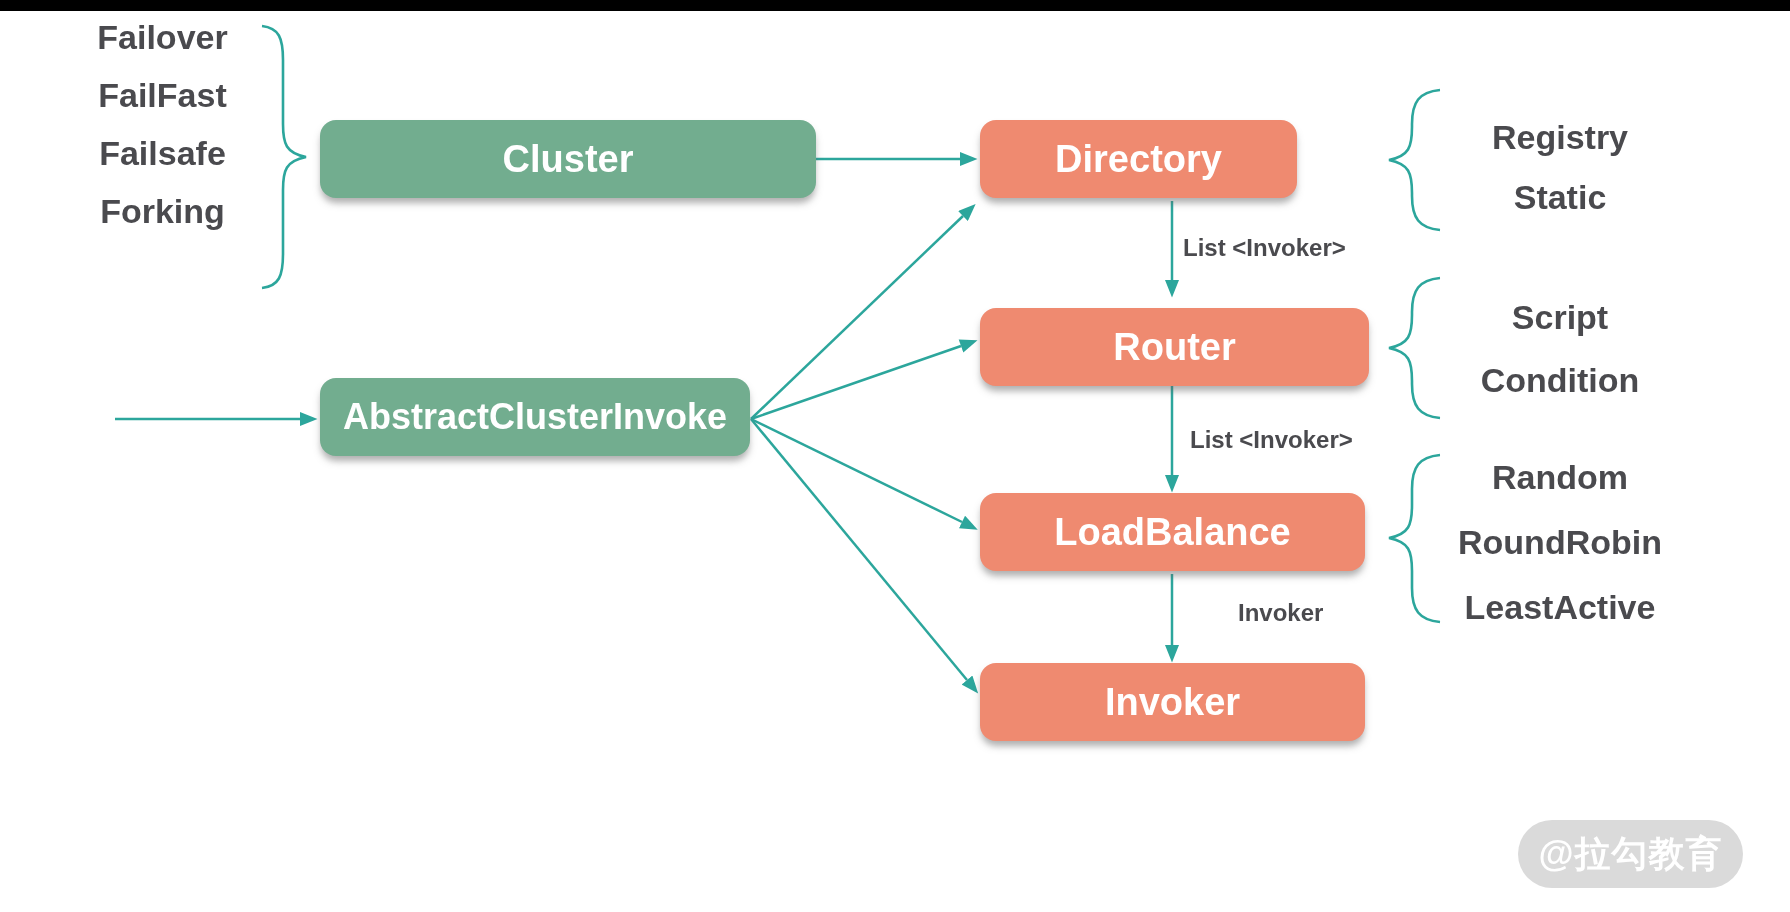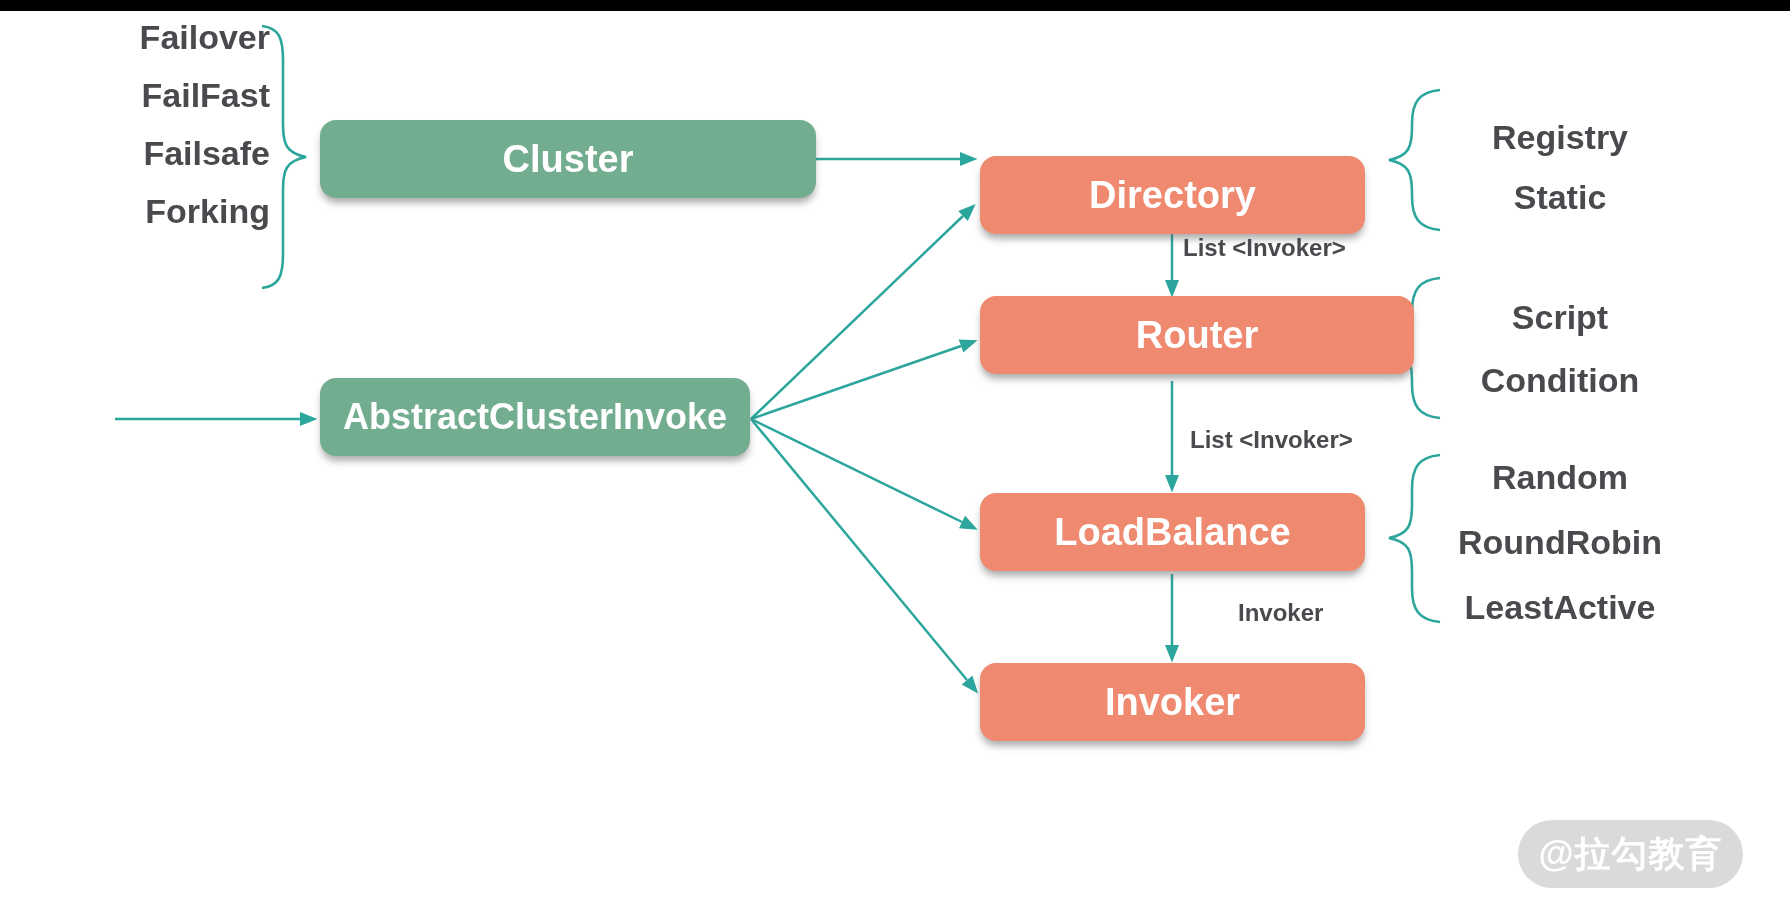--- a/index.html
+++ b/index.html
@@ -11,21 +11,21 @@
     overflow: hidden;
     font-family: "Liberation Sans", sans-serif;
   }
   .topbar {
     position: absolute; left: 0; top: 0; width: 1790px; height: 11px;
     background: #000000;
   }
   
   .left-list {
     position: absolute; left: 55px; top: 8px; width: 215px;
-    display: flex; flex-direction: column; align-items: flex-end;
+    display: flex; flex-direction: column; align-items: center;
   }
   .dim-label {
     color: #4a4a4e; font-weight: 700; font-size: 34px; line-height: 58px;
     white-space: nowrap; text-align: center;
   }
   
   .wires { position: absolute; left: 0; top: 0; pointer-events: none; }
   .wire { stroke: #2ca69c; stroke-width: 2.5; fill: none; }
   .brace { stroke: #2ca69c; stroke-width: 2.6; fill: none; }
   
@@ -102,24 +102,24 @@
     <line class="wire" marker-end="url(#ah)" x1="1172" y1="574" x2="1172" y2="645"></line>
   </svg>
 
   <div class="node green" style="left:320px; top:120px; width:496px; height:78px;">
     <span>Cluster</span>
   </div>
   <div class="node green small-text" style="left:320px; top:378px; width:430px; height:78px;">
     <span>AbstractClusterInvoke</span>
   </div>
 
-  <div class="node orange" style="left:980px; top:120px; width:385px; height:78px;margin-top:36px;">
+  <div class="node orange" style="left:980px; top:120px; width:317px; height:78px;">
     <span>Directory</span>
   </div>
-  <div class="node orange" style="left:980px; top:296px; width:434px; height:78px;">
+  <div class="node orange" style="left:980px; top:308px; width:389px; height:78px;">
     <span>Router</span>
   </div>
   <div class="node orange" style="left:980px; top:493px; width:385px; height:78px;">
     <span>LoadBalance</span>
   </div>
   <div class="node orange" style="left:980px; top:663px; width:385px; height:78px;">
     <span>Invoker</span>
   </div>
 
   <div class="edge-label" style="left:1183px; top:231px;">List &lt;Invoker&gt;</div>

